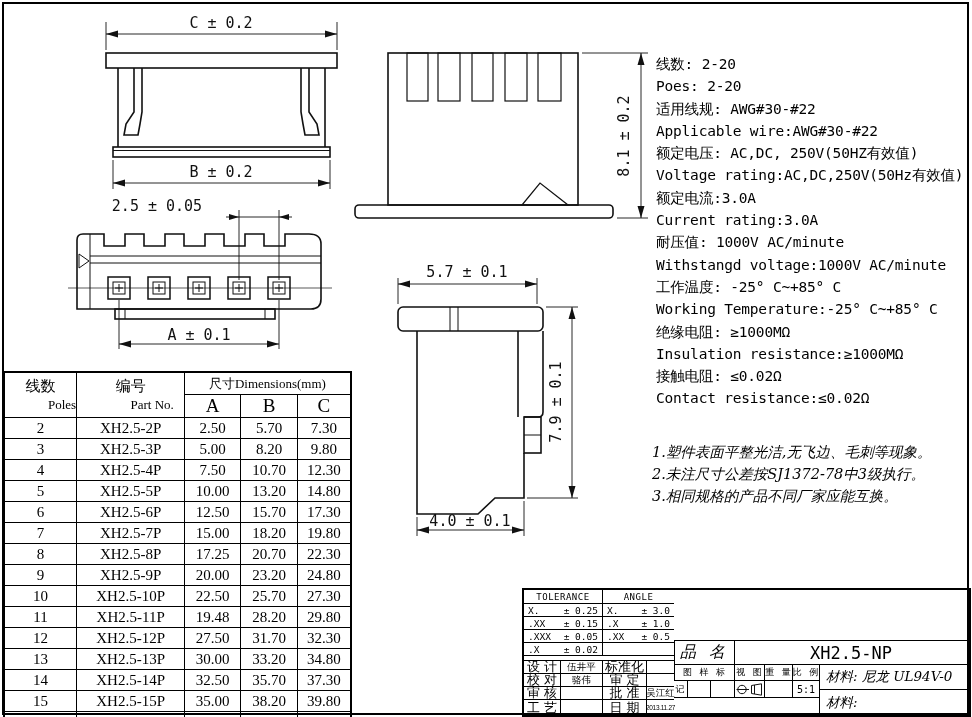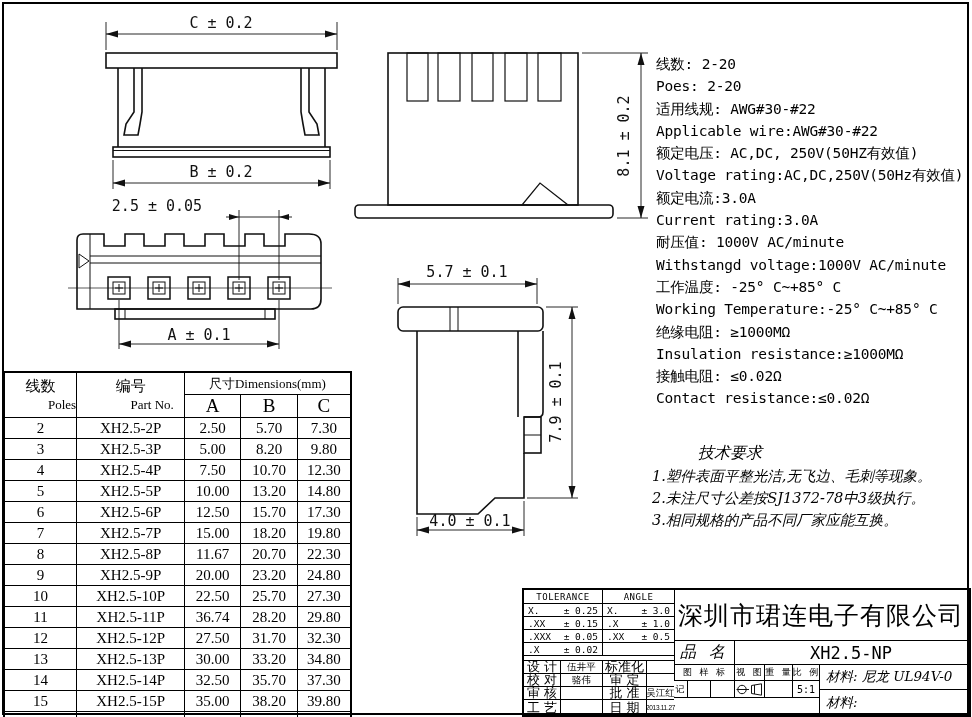--- a/index.html
+++ b/index.html
@@ -178,21 +178,20 @@
     <div class="spec-line">Withstangd voltage:1000V AC/minute</div>
     <div class="spec-line">工作温度: -25° C~+85° C</div>
     <div class="spec-line">Working Temperature:-25° C~+85° C</div>
     <div class="spec-line">绝缘电阻: ≥1000MΩ</div>
     <div class="spec-line">Insulation resistance:≥1000MΩ</div>
     <div class="spec-line">接触电阻: ≤0.02Ω</div>
     <div class="spec-line">Contact resistance:≤0.02Ω</div>
   </div>
 
 <div class="tech">
-  <div class="tech-title">技术要求</div>
   <div>
 
   <div class="tech-item">1.塑件表面平整光洁,无飞边、毛刺等现象。</div>
       <div class="tech-item">2.未注尺寸公差按SJ1372-78中3级执行。</div>
       <div class="tech-item">3.相同规格的产品不同厂家应能互换。</div>
     </div>
 </div>
 
 <table class="dim-table">
   <colgroup>
@@ -266,21 +265,21 @@
         <td>7</td>
         <td>XH2.5-7P</td>
         <td>15.00</td>
         <td>18.20</td>
         <td>19.80</td>
       </tr>
 
       <tr>
         <td>8</td>
         <td>XH2.5-8P</td>
-        <td>11.67</td>
+        <td>17.25</td>
         <td>20.70</td>
         <td>22.30</td>
       </tr>
 
       <tr>
         <td>9</td>
         <td>XH2.5-9P</td>
         <td>20.00</td>
         <td>23.20</td>
         <td>24.80</td>
@@ -290,21 +289,21 @@
         <td>10</td>
         <td>XH2.5-10P</td>
         <td>22.50</td>
         <td>25.70</td>
         <td>27.30</td>
       </tr>
 
       <tr>
         <td>11</td>
         <td>XH2.5-11P</td>
-        <td>36.74</td>
+        <td>19.48</td>
         <td>28.20</td>
         <td>29.80</td>
       </tr>
 
       <tr>
         <td>12</td>
         <td>XH2.5-12P</td>
         <td>27.50</td>
         <td>31.70</td>
         <td>32.30</td>
@@ -397,21 +396,20 @@
   <div class="cell sign-lbl bt" style="left:0;top:96px;width:36px;height:13px">审 核</div>
   <div class="cell sign-val bt bl" style="left:36px;top:96px;width:42px;height:13px"></div>
   <div class="cell sign-lbl bt bl" style="left:78px;top:96px;width:44px;height:13px">批 准</div>
   <div class="cell sign-val bt bl" style="left:122px;top:96px;width:28px;height:13px">吴江红</div>
 
   <div class="cell sign-lbl bt" style="left:0;top:109px;width:36px;height:16px">工 艺</div>
   <div class="cell sign-val bt bl" style="left:36px;top:109px;width:42px;height:16px"></div>
   <div class="cell sign-lbl bt bl" style="left:78px;top:109px;width:44px;height:16px">日 期</div>
   <div class="cell sign-val date bt bl" style="left:122px;top:109px;width:28px;height:16px">2013.11.27</div>
 
-  <div class="cell company bl" style="left:150px;top:0;width:293px;height:50px">深圳市珺连电子有限公司</div>
   <div class="cell pn-lbl bl bt" style="left:150px;top:50px;width:60px;height:24px">品 名</div>
   <div class="cell pn-val bl bt" style="left:210px;top:50px;width:233px;height:24px">XH2.5-NP</div>
 
   <div class="cell small-hd bl bt" style="left:150px;top:74px;width:60px;height:16px">图 样 标</div>
   <div class="cell small-hd bt" style="left:150px;top:90px;width:13px;height:17px">记</div>
   <div class="cell bt bl" style="left:163px;top:90px;width:23px;height:17px"></div>
   <div class="cell bt bl" style="left:186px;top:90px;width:24px;height:17px"></div>
   <div class="cell bt" style="left:150px;top:107px;width:145px;height:18px"></div>
 
   <div class="cell small-hd bl bt" style="left:210px;top:74px;width:30px;height:16px">视 图</div>

